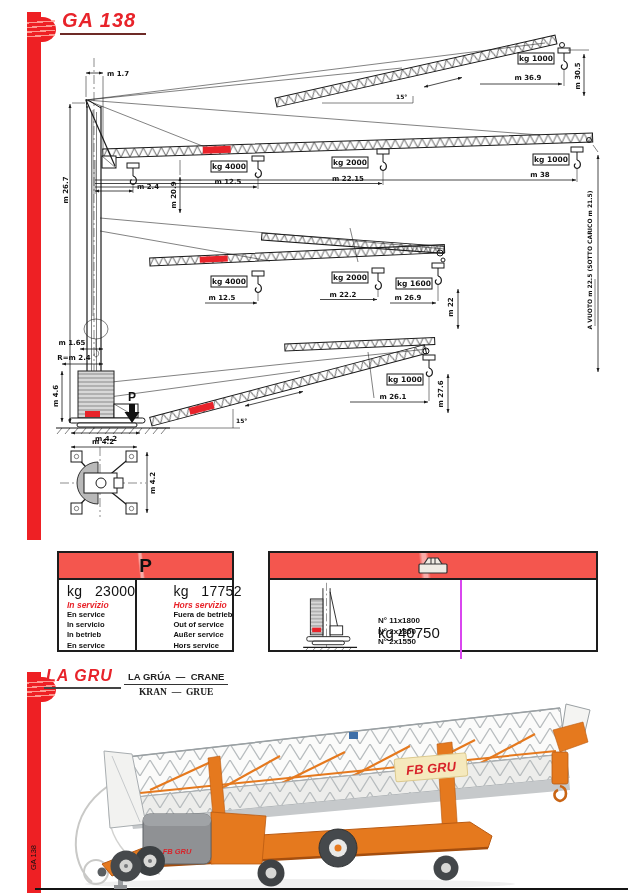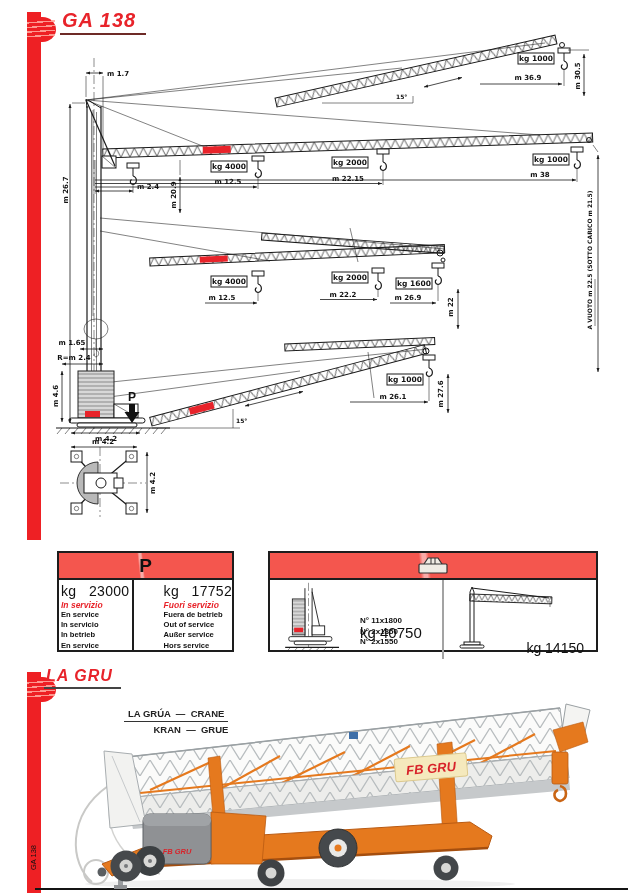--- a/index.html
+++ b/index.html
@@ -9,23 +9,23 @@
   .redbar{position:absolute;background:#ee2024;}
   .bulge{position:absolute;background:#ee2024;border-radius:0 14px 14px 0 / 0 13px 13px 0;}
   .stripes{position:absolute;background:repeating-linear-gradient(176deg,rgba(255,255,255,0) 0 3.2px,rgba(255,166,156,.9) 3.2px 4.6px);pointer-events:none;}
   .vtab{position:absolute;left:24px;top:824px;width:20px;height:66px;display:flex;align-items:center;justify-content:center;}
   .vtab span{transform:rotate(-90deg);white-space:nowrap;font-size:7.5px;color:#111;}
   
   #diagram-title{position:absolute;left:60px;top:9px;font-size:20px;font-weight:bold;font-style:italic;
                  color:#e8232a;border-bottom:2px solid #6d2a26;padding:0 10px 1px 2px;letter-spacing:1px;}
   #gru-title{position:absolute;left:44px;top:667px;font-size:16px;font-weight:bold;font-style:italic;
              color:#e8232a;border-bottom:2px solid #444;padding:0 8px 2px 2px;letter-spacing:1px;}
-  #gru-langs{position:absolute;left:124px;top:671px;font-size:9.5px;font-weight:bold;color:#222;margin-top:37px;}
+  #gru-langs{position:absolute;left:124px;top:671px;font-size:9.5px;font-weight:bold;color:#222;}
   #gru-langs .l1{padding:0 4px 2px 4px;border-bottom:1.8px solid #333;white-space:pre;}
-  #gru-langs .l2{padding-top:2px;text-align:right;white-space:pre;}
+  #gru-langs .l2{padding-top:2px;text-align:center;white-space:pre;font-family:Liberation Serif, serif;}
   
   svg{position:absolute;left:0;}
   .ln{stroke:#1a1a1a;stroke-width:1;fill:none}
   .md{stroke:#1a1a1a;stroke-width:1.2;fill:none}
   .tn{stroke:#1a1a1a;stroke-width:.55;fill:none}
   .dim{stroke:#1a1a1a;stroke-width:.8;fill:none}
   .axis{stroke:#1a1a1a;stroke-width:.5;stroke-dasharray:9 3 2 3;fill:none}
   .dt{font:bold 7px "DejaVu Sans",sans-serif;fill:#111}
   .dt6{font:bold 6px "DejaVu Sans",sans-serif;fill:#111}
   .kgbox{fill:#fff;stroke:#1a1a1a;stroke-width:1}
@@ -34,21 +34,21 @@
   .redfill{fill:#e8232a;stroke:none}
   .wt{fill:#fff;stroke:#1a1a1a;stroke-width:1}
   
   .tbl{position:absolute;top:551px;height:101px;border:2px solid #1d1d1d;background:#fff;box-sizing:border-box;}
   #tbl-weight{left:57px;width:177px;}
   #tbl-ballast{left:268px;width:330px;}
   .thead{height:25px;border-bottom:2px solid #1d1d1d;display:flex;align-items:center;justify-content:center;
          background:linear-gradient(84deg,rgba(255,255,255,0) 0 46%,rgba(255,255,255,.5) 47% 48%,rgba(255,255,255,0) 49%),#f4564e;}
   .thead .P{font-size:19px;font-weight:bold;color:#101010;}
   .tbody{display:flex;height:70px;}
-  .cell{box-sizing:border-box;padding:3px 0 0 2px;}
+  .cell{box-sizing:border-box;padding:3px 0 0 8px;}
   .c1{width:90px;border-right:2px solid #1d1d1d;}
   .c2{flex:1;margin-left:28px;}
   .val{font-size:14px;white-space:pre;letter-spacing:.3px;margin-bottom:1px;}
   .it-red{color:#e8232a;font-style:italic;font-weight:bold;font-size:8.5px;line-height:10px;}
   .lang{font-weight:bold;font-size:7.6px;line-height:10.2px;white-space:pre;}
   .bl-lines{position:absolute;left:90px;top:36px;font-weight:bold;font-size:8px;line-height:10.5px;}
   .bl-total{position:absolute;left:90px;top:71px;font-size:15px;}
   .cw{position:absolute;right:12px;top:60px;font-size:14px;}
 </style>
 </head>
@@ -314,40 +314,40 @@
     <div class="cell c1">
       <div class="val">kg   23000</div>
       <div class="it-red">In servizio</div>
       <div class="lang">En service</div>
       <div class="lang">In servicio</div>
       <div class="lang">In betrieb</div>
       <div class="lang">En service</div>
     </div>
     <div class="cell c2">
       <div class="val">kg   17752</div>
-      <div class="it-red">Fuori servizio</div>
+      <div class="it-red">Hors servizio</div>
       <div class="lang">Fuera de betrieb</div>
       <div class="lang">Out of service</div>
       <div class="lang">Außer service</div>
       <div class="lang">Hors service</div>
     </div>
   </div>
 </div>
 
 <div id="tbl-ballast" class="tbl">
   <div class="thead">
     <svg width="36" height="20" viewBox="0 0 36 20" style="position:static">
       <path d="M9,8 L13,2 H23 L27,8" fill="#efece4" stroke="#333" stroke-width="1.2"></path>
       <rect x="4" y="8" width="28" height="9" rx="1" fill="#efece4" stroke="#333" stroke-width="1.2"></rect>
       <line x1="16" y1="2" x2="16" y2="8" stroke="#333" stroke-width="1"></line>
       <line x1="20" y1="2" x2="20" y2="8" stroke="#333" stroke-width="1"></line>
     </svg>
   </div>
   <div class="tbody" style="position:relative">
-    <div style="position:absolute;left:0;top:0;width:172px;height:79px;border-right:2px solid #a3a3a3">
+    <div style="position:absolute;left:18px;top:0;width:172px;height:79px;border-right:2px solid #d946ef">
       <svg width="70" height="70" viewBox="0 0 70 78" style="left:8px;top:1px">
         <line class="axis" x1="30" y1="2" x2="30" y2="74"></line>
         <line class="ln" x1="26" y1="8" x2="26" y2="62"></line>
         <line class="ln" x1="34" y1="8" x2="34" y2="62"></line>
         <line class="ln" x1="34" y1="12" x2="44" y2="58"></line>
         <rect x="12" y="20" width="14" height="40" fill="url(#hatchH)" stroke="#222" stroke-width="1"></rect>
         <rect class="redfill" x="14" y="52" width="10" height="5"></rect>
         <rect class="wt" x="34" y="50" width="14" height="10"></rect>
         <rect class="wt" x="8" y="62" width="48" height="5" rx="2"></rect>
         <rect class="wt" x="14" y="67" width="36" height="4" rx="2"></rect>
@@ -360,35 +360,20 @@
           <line class="tn" x1="50" y1="74" x2="46" y2="78"></line>
         <line class="tn" x1="58" y1="74" x2="54" y2="78"></line>
       </svg>
       <div class="bl-lines">
         <div>N° 11x1800</div>
         <div>N° 2x1850</div>
         <div>N° 2x1550</div>
       </div>
       <div class="bl-total" style="top:44px">kg 40750</div>
     </div>
-    <div style="position:absolute;left:174px;top:0;right:0;height:70px">
-      <svg width="110" height="70" viewBox="0 0 110 70" style="left:10px;top:2px">
-        <line class="ln" x1="18" y1="6" x2="95" y2="16"></line>
-        <line class="ln" x1="16" y1="10" x2="16" y2="60"></line>
-        <line class="ln" x1="20" y1="10" x2="20" y2="60"></line>
-        <path class="ln" d="M16,10 L18,5 L20,10"></path>
-        <g transform="translate(16,12) rotate(2)">
-            <rect x="0" y="0" width="82" height="7" fill="url(#latS)" stroke="#1a1a1a" stroke-width=".9"></rect>
-          </g>
-        <line class="tn" x1="96" y1="19" x2="96" y2="25"></line>
-        <rect class="wt" x="10" y="60" width="16" height="3"></rect>
-        <rect class="wt" x="6" y="63" width="24" height="3" rx="1.5"></rect>
-      </svg>
-      <div class="cw">kg 14150</div>
-    </div>
   </div>
 </div>
 
 <svg id="crane-photo" style="top:696px" width="631" height="200" viewBox="0 0 631 200">
   <defs>
     <pattern id="lat2" width="20" height="16" patternUnits="userSpaceOnUse">
       <path d="M0,16 L10,0 L20,16" fill="none" stroke="#b8bdbf" stroke-width="1.3"></path>
     </pattern>
   </defs>
   <ellipse cx="300" cy="188" rx="215" ry="5" fill="rgba(0,0,0,0.06)"></ellipse>

